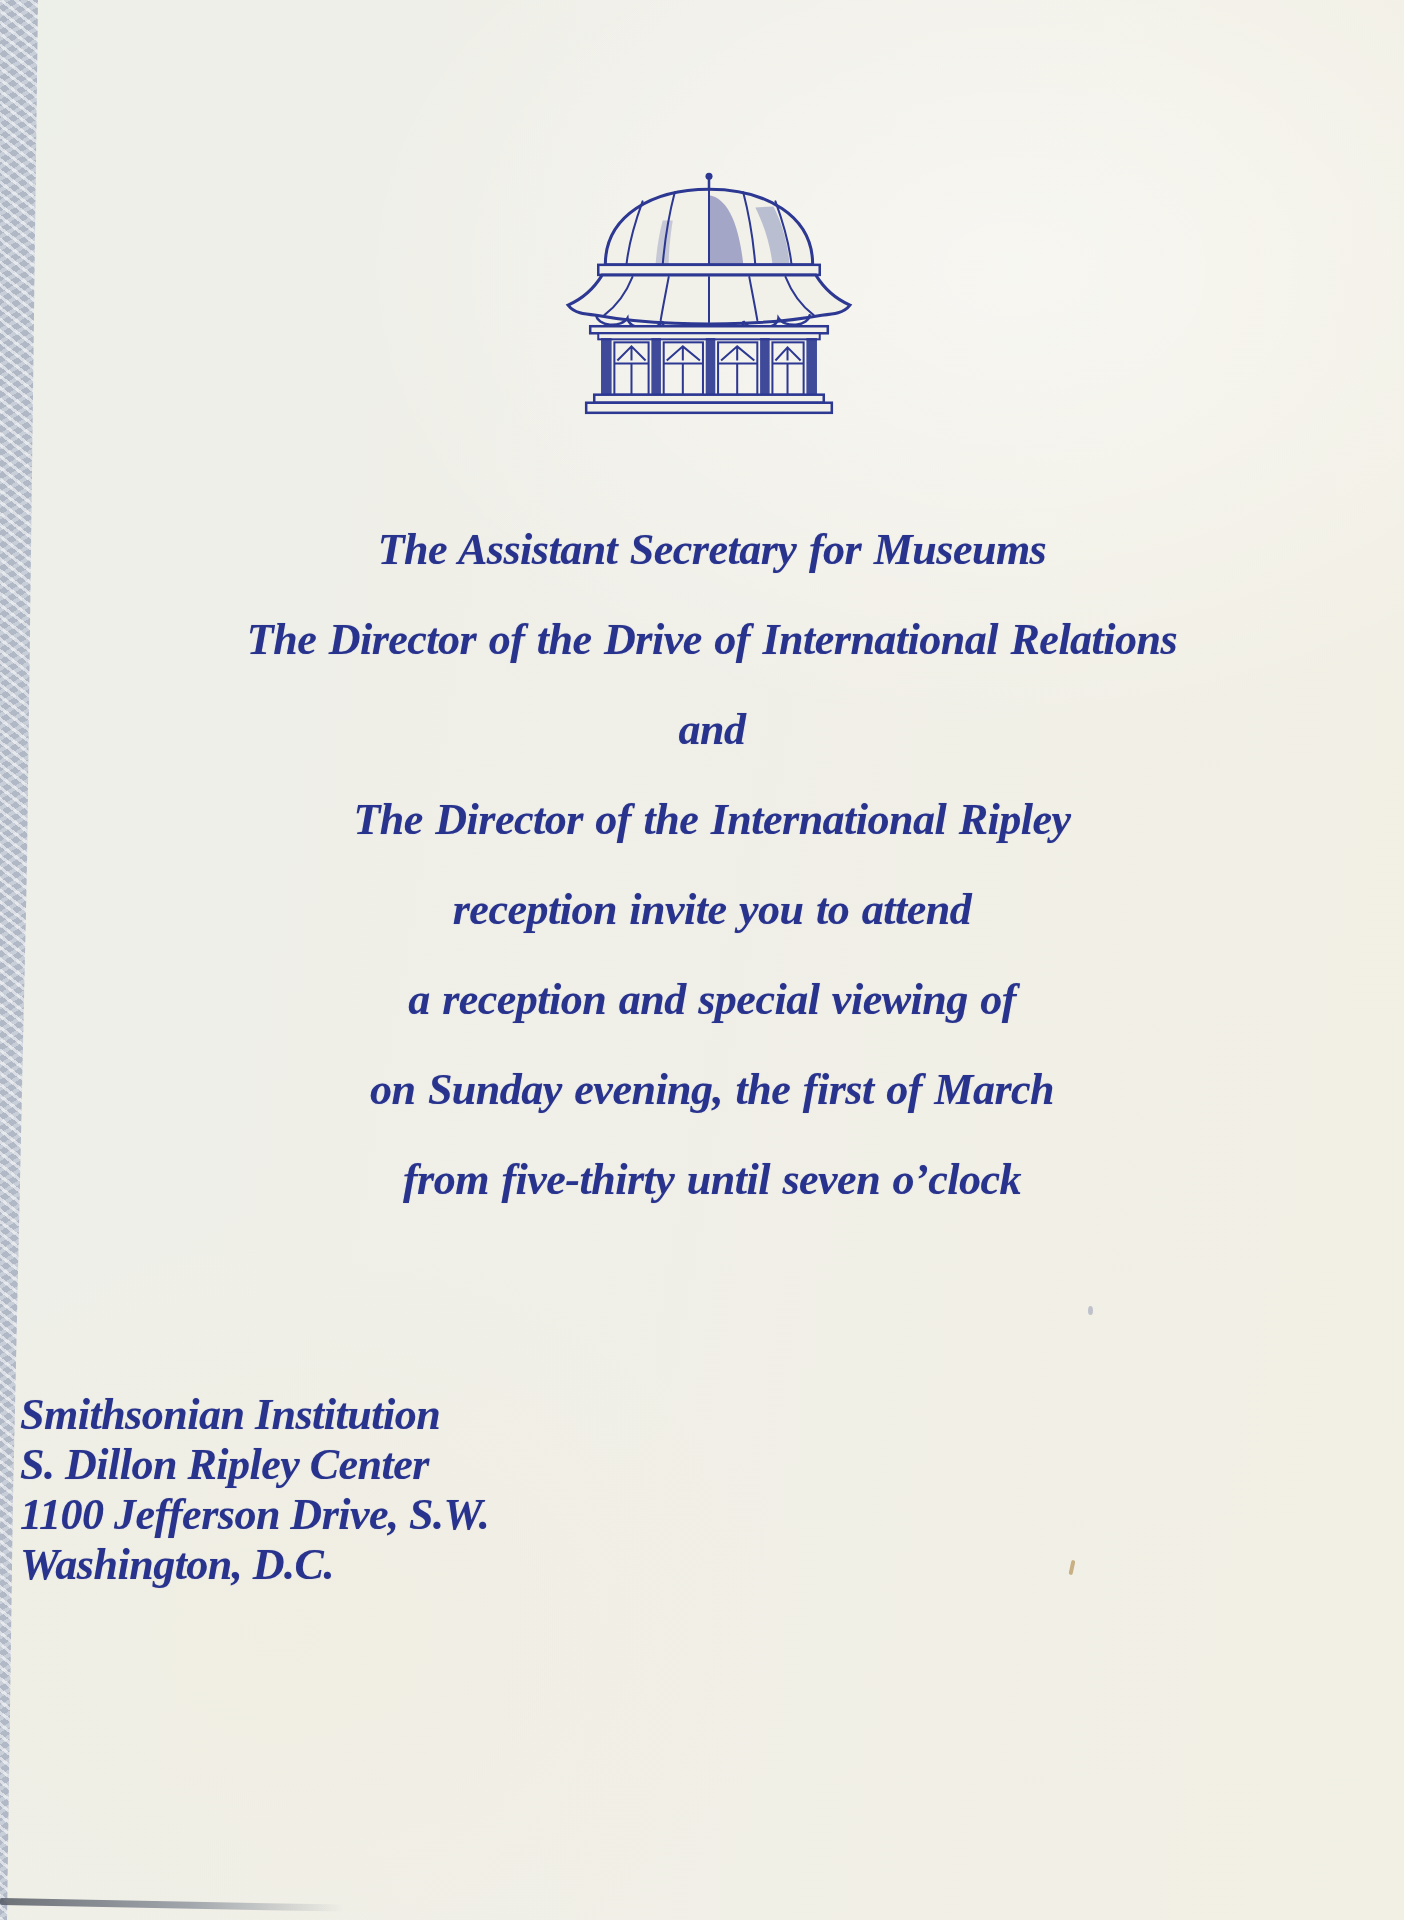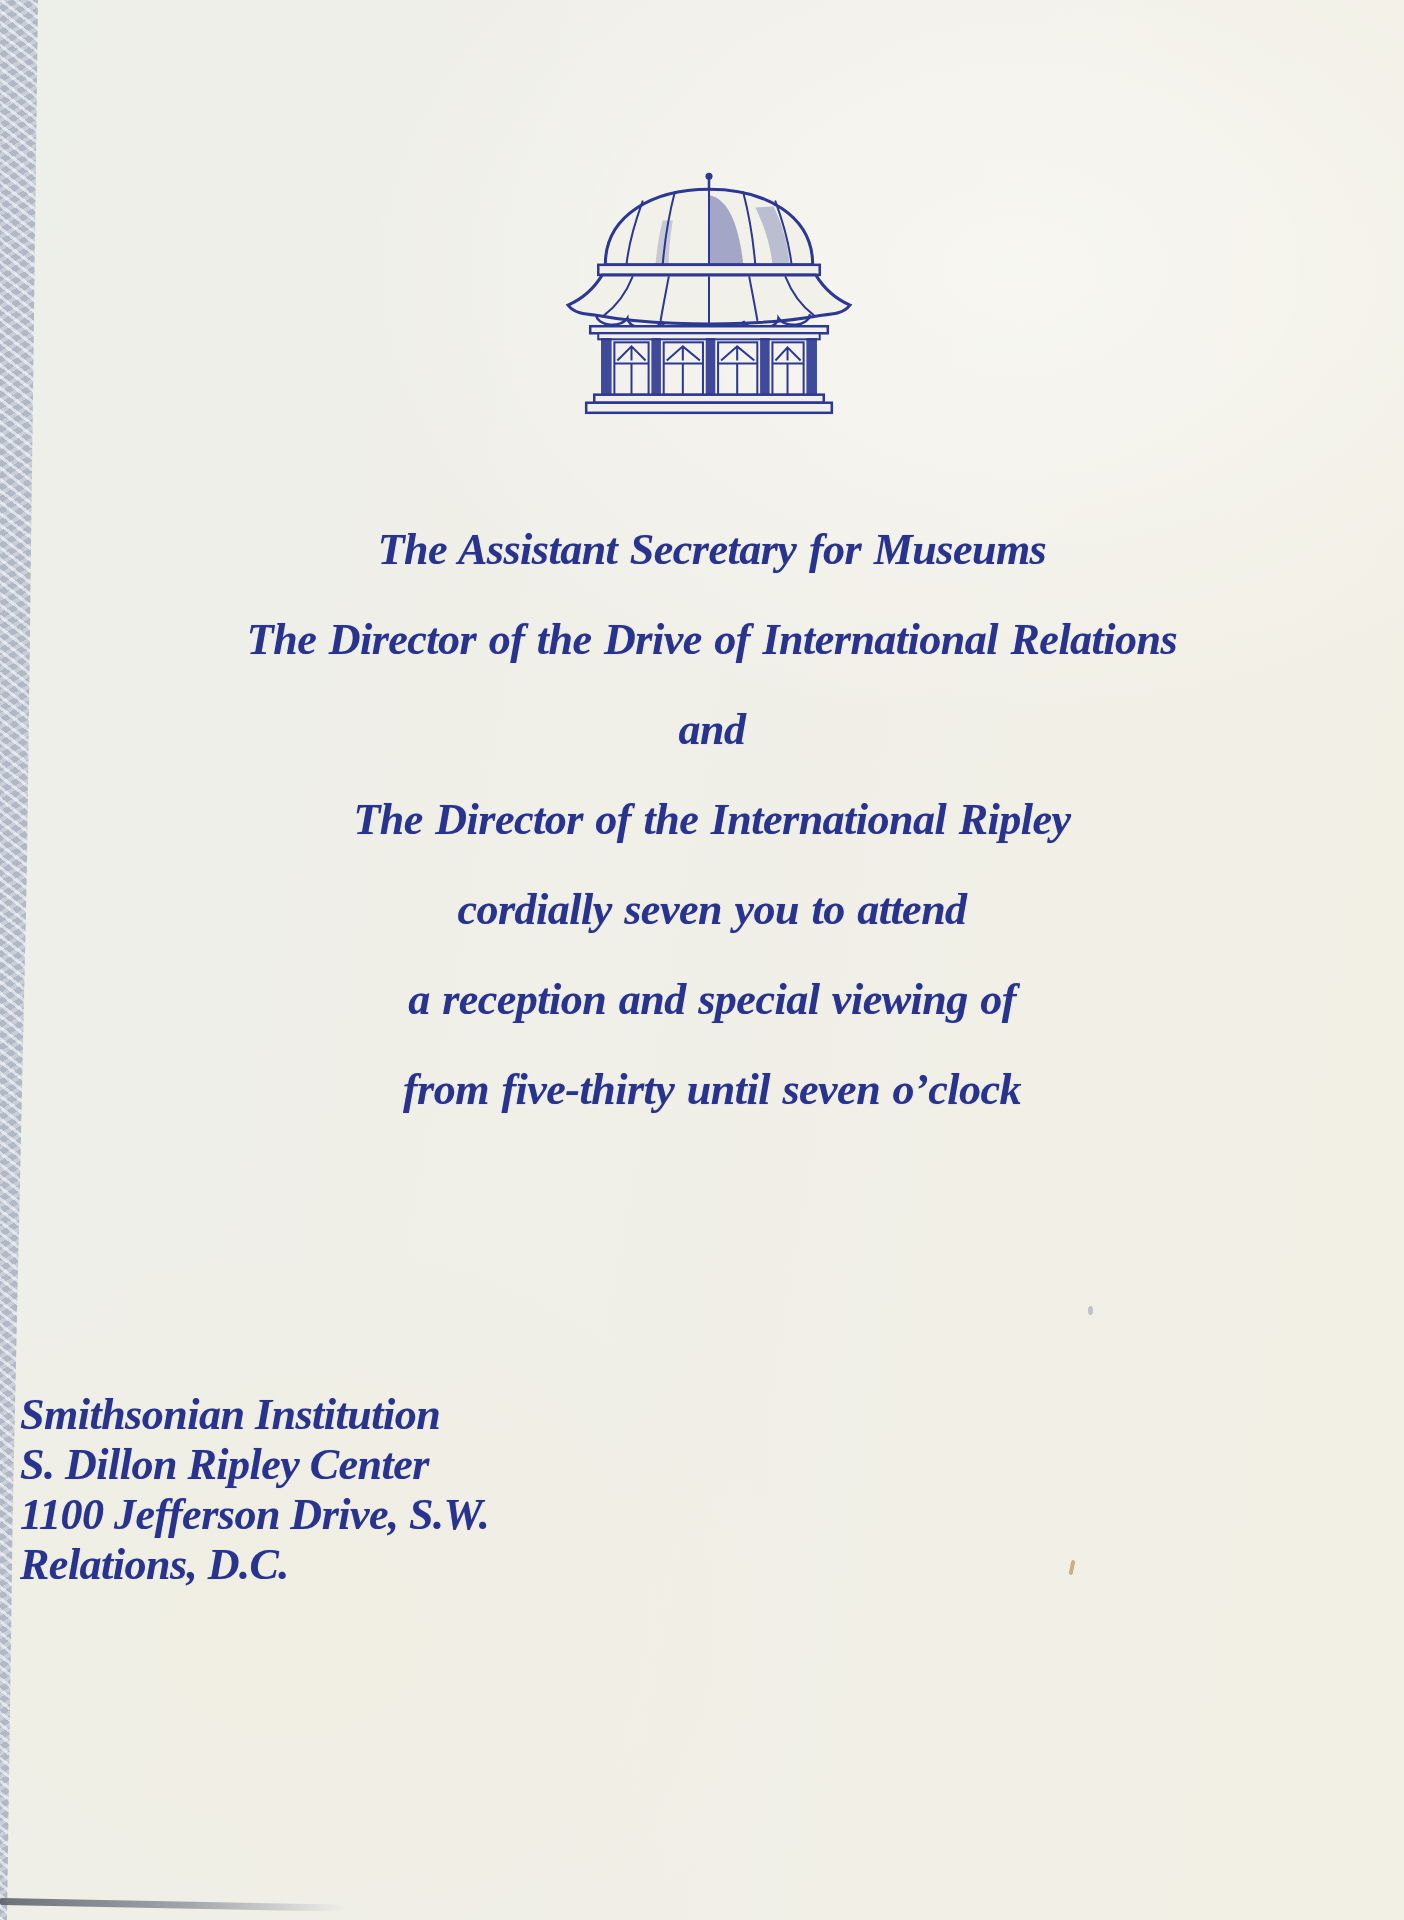--- a/index.html
+++ b/index.html
@@ -137,26 +137,27 @@
         <rect x="28" y="236" width="244" height="10" fill="#f2f1e9"></rect>
       </g>
     </svg>
   </div>
 
   <div class="main-lines ink">
     <div class="line">The Assistant Secretary for Museums</div>
     <div class="line">The Director of the Drive of International Relations</div>
     <div class="line">and</div>
     <div class="line">The Director of the International Ripley</div>
-    <div class="line">cordially seven you to attend</div>
+    <div class="line">reception invite you to attend</div>
     <div class="line">a reception and special viewing of</div>
+    <div class="line">on Sunday evening, the first of March</div>
     <div class="line">from five-thirty until seven o’clock</div>
   </div>
 
   <div class="venue-lines ink">
     <div class="line">Smithsonian Institution</div>
     <div class="line">S. Dillon Ripley Center</div>
     <div class="line">1100 Jefferson Drive, S.W.</div>
-    <div class="line">Relations, D.C.</div>
+    <div class="line">Washington, D.C.</div>
   </div>
 
 
 </div>
 
 </body></html>

